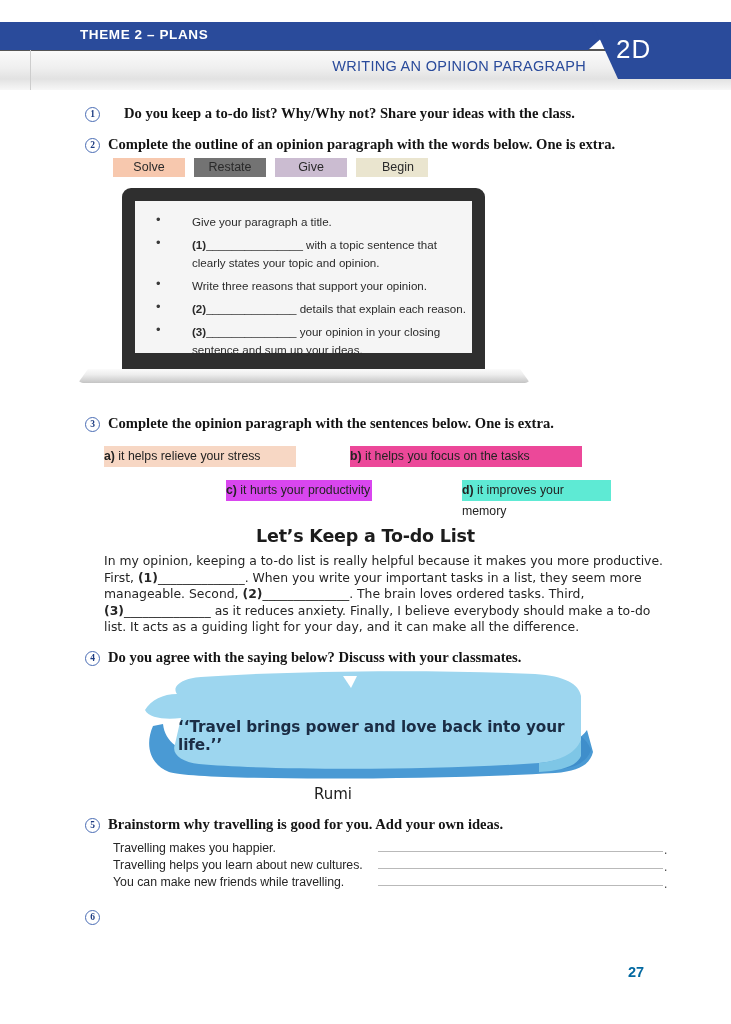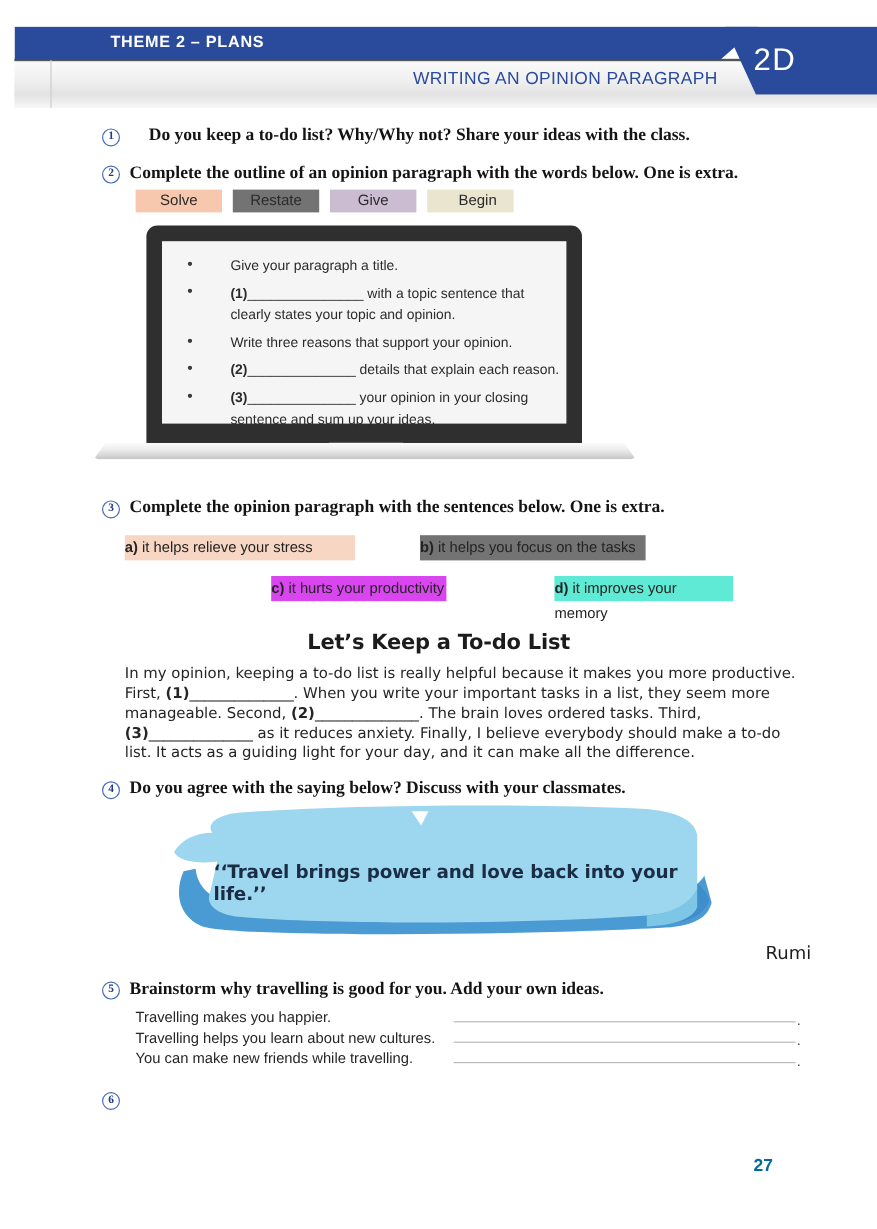--- a/index.html
+++ b/index.html
@@ -5,21 +5,21 @@
   * { box-sizing: border-box; margin: 0; padding: 0; }
   html, body {
     width: 731px; height: 1024px;
     background: #ffffff;
     font-family: "Liberation Sans", sans-serif;
     overflow: hidden;
   }
   .page { position: relative; width: 731px; height: 1024px; background: #fff; }
 
   
-  .header { position: absolute; left: 12px; top: 0; width: 643px; height: 96px; }
+  .header { position: absolute; left: 0; top: 0; width: 643px; height: 96px; }
 
   .hdr-grayband {
     position: absolute; left: 0; top: 50px; width: 731px; height: 40px;
     background: linear-gradient(180deg,#fbfbfb 0%,#efefef 45%,#e2e2e2 72%,#f7f7f7 100%);
   }
   .hdr-grayband-line {
     position: absolute; left: 0; top: 49px; width: 731px; height: 2px;
     background: #555555;
   }
   .hdr-gray-leftedge {
@@ -127,21 +127,21 @@
   .para-body b { font-weight: bold; }
 
   
   .quote-wrap { position: absolute; left: 135px; top: 668px; width: 470px; height: 115px; }
   .quote-text {
     position: absolute; left: 178px; top: 718px; width: 400px;
     font-size: 15.3px; font-weight: bold; color: #1b2d45;
     font-family: "DejaVu Sans", sans-serif; letter-spacing: -0.1px;
   }
   .quote-author {
-    position: absolute; left: 10px; top: 785px; width: 666px; text-align: right;
+    position: absolute; left: 0; top: 785px; width: 666px; text-align: center;
     font-size: 15px; color: #1d1d1d; font-family: "DejaVu Sans", sans-serif;
   }
 
   
   .bs-item {
     position: absolute; left: 113px;
     font-size: 12.3px; color: #262626;
   }
   .bs-line {
     position: absolute; height: 1px; background: #b9b9b9;
@@ -212,21 +212,21 @@
     </div>
   </div>
 
   <div class="ex-num" style="left:85px; top:417px;">3</div>
   <div class="ex-text" style="left:108px; top:414px; width:590px;">Complete the opinion paragraph with the sentences below. One is extra.</div>
 
   <div class="schip" id="schip0" style="left: 104px; top: 446px; width: 192px; background: rgb(247, 215, 196);">
     <b>a)</b>
     <span>it helps relieve your stress</span>
   </div>
-  <div class="schip" id="schip1" style="left: 350px; top: 446px; width: 188px; background: #737373;">
+  <div class="schip" id="schip1" style="left: 350px; top: 446px; width: 232px; background: #ec4899;">
     <b>b)</b>
     <span>it helps you focus on the tasks</span>
   </div>
   <div class="schip" id="schip2" style="left: 226px; top: 480px; width: 146px; background: #d946ef;">
     <b>c)</b>
     <span>it hurts your productivity</span>
   </div>
   <div class="schip" id="schip3" style="left: 462px; top: 480px; width: 149px; background: #5eead4;">
     <b>d)</b>
     <span>it improves your memory</span>

